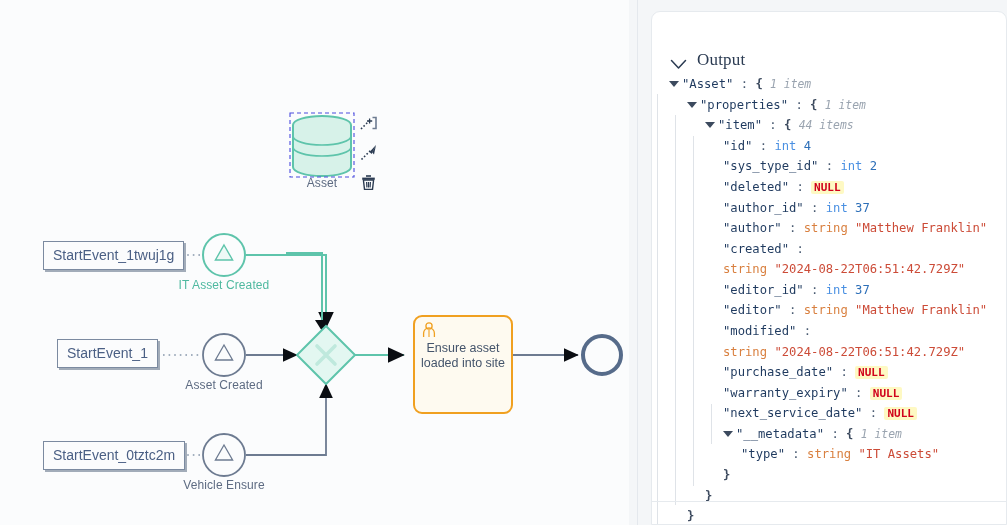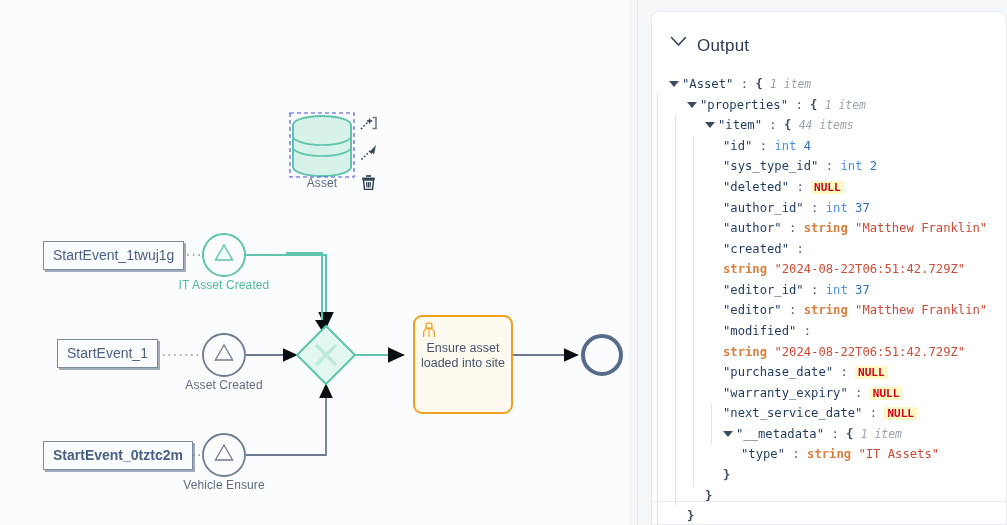--- a/index.html
+++ b/index.html
@@ -77,23 +77,24 @@
   #panel {
     position: absolute; left: 13px; top: 11px;
     width: 356px; height: 514px;
     background: #ffffff;
     border: 1px solid #e6eaee;
     border-top-left-radius: 9px;
     border-top-right-radius: 9px;
     overflow: hidden;
   }
   #panel-header {
-    display: flex; align-items: flex-start;
+    display: flex; align-items: flex-end;
     padding: 24px 0 0 18px;
     height: 58px;
+    font-family: Liberation Serif, serif;
   }
   #chev { margin-right: 10px; display: flex; }
   #panel-title {
     font-size: 17px; color: #2b3b52; letter-spacing: .2px;
   }
 
   #tree {
     position: absolute; left: 0; top: 62px;
     width: 356px; height: 452px;
     padding-left: 17px;
@@ -116,21 +117,21 @@
     border-right: 5px solid transparent;
     border-top: 6.5px solid #3c4a5e;
     vertical-align: 1px;
     margin-right: 3px;
   }
   .k   { color: #1f3a5f; }
   .pn  { color: #4a5b72; }
   .cnt { color: #9aa4b0; font-style: italic; font-size: 11.4px; }
   .t-int { color: #4a90e2; }
   .v-int { color: #2d6fb8; }
-  .t-str { color: #d98040; font-weight: bold; }
+  .t-str { color: #d98040; }
   .v-str { color: #cc4b37; }
   .brace { color: #3c4a5e; font-weight: bold; }
   .nullbadge {
     background: #fef9c3; color: #d0021b;
     font-weight: bold; font-size: 11px;
     padding: 0 3px; border-radius: 2px;
   }
   .wrapline { display: block; padding-left: 0; }
   #cut-divider {
     position: absolute; left: 0; right: 0; bottom: 22px;
@@ -222,21 +223,21 @@
         <ellipse cx="322" cy="125" rx="29" ry="9" fill="#d7f2e9" stroke="#5ec4ab" stroke-width="2"></ellipse>
         <path d="M293,125 L293,167 A29,9 0 0 0 351,167 L351,125" fill="#d7f2e9" stroke="#5ec4ab" stroke-width="2"></path>
         <path d="M293,136 A29,9 0 0 0 351,136" fill="none" stroke="#5ec4ab" stroke-width="1.6"></path>
         <path d="M293,147 A29,9 0 0 0 351,147" fill="none" stroke="#5ec4ab" stroke-width="1.6"></path>
         <rect x="290" y="113" width="64" height="64" fill="none" stroke="#4a4ade" stroke-width="1.1" stroke-dasharray="4,3"></rect>
       </g>
     </svg>
 
     <div class="annot" style="left:43px;  top:241px;">StartEvent_1twuj1g</div>
     <div class="annot" style="left:57px;  top:339px;">StartEvent_1</div>
-    <div class="annot" style="left:43px;  top:441px;font-weight:bold;">StartEvent_0tztc2m</div>
+    <div class="annot" style="left:43px;  top:441px;">StartEvent_0tztc2m</div>
 
     <div class="el-label teal" style="left:164px; top:278px; width:120px;">IT Asset Created</div>
     <div class="el-label" style="left:164px; top:378px; width:120px;">Asset Created</div>
     <div class="el-label" style="left:164px; top:478px; width:120px;">Vehicle Ensure</div>
     <div class="el-label" style="left:282px; top:176px; width:80px;">Asset</div>
 
     <div id="task-box">
       <svg id="task-icon" width="18" height="18" viewBox="0 0 18 18">
         <circle cx="9" cy="5" r="3.1" fill="none" stroke="#f0a020" stroke-width="1.3"></circle>
         <path d="M3.6,16 L3.6,12.2 A5.4,5.4 0 0 1 14.4,12.2 L14.4,16" fill="none" stroke="#f0a020" stroke-width="1.3"></path>

